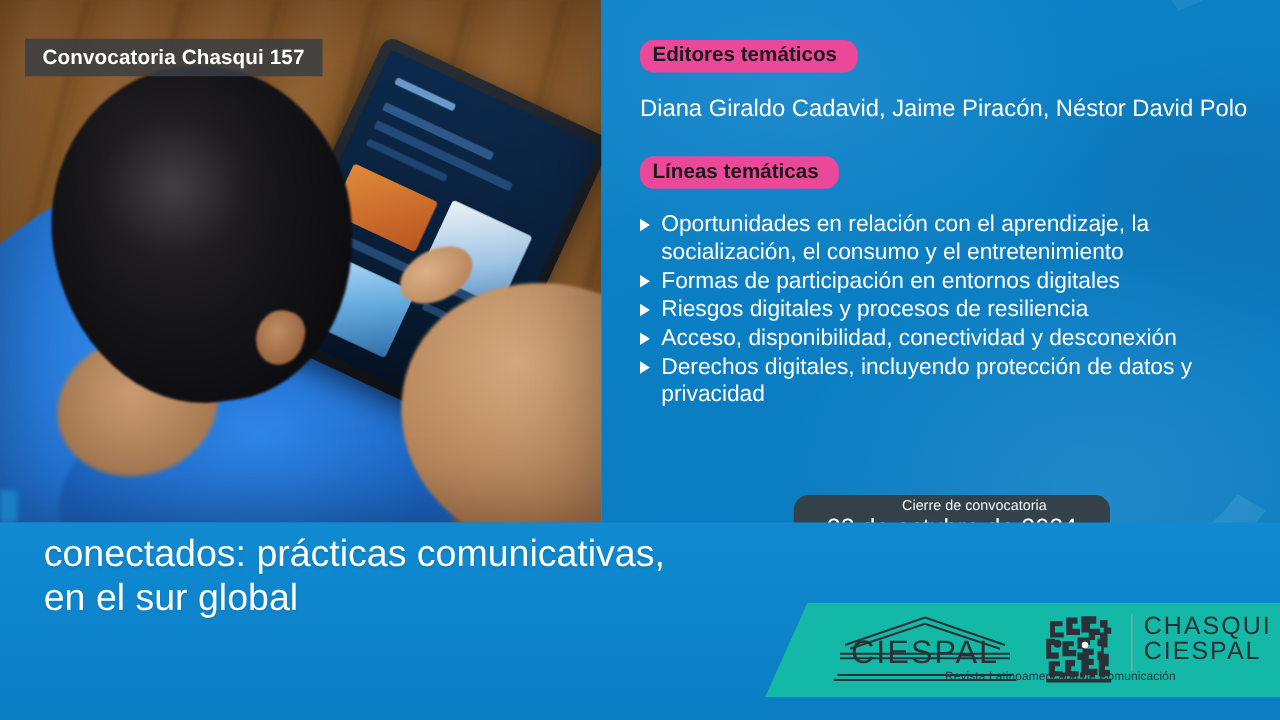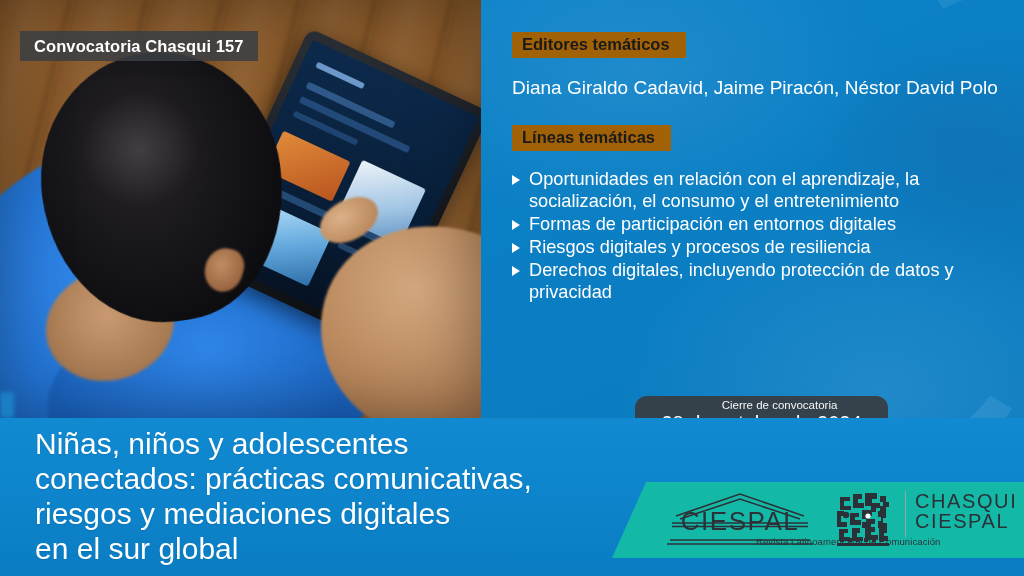--- a/index.html
+++ b/index.html
@@ -131,22 +131,22 @@
     background:rgba(58,62,66,0.86);
     display:flex; align-items:center; padding:0 14px;
     color:#ffffff; font-weight:bold; font-size:16.5px; letter-spacing:0.1px;
     white-space:nowrap;
   }
 
   
   #right { position:absolute; left:481px; top:0; width:543px; height:576px; }
 
   .white-tag {
-    display:inline-block; background:#a16207; color:#1a1a1a;
-    font-size:16.5px; font-weight:bold; padding:3px 16px 4px 10px; line-height:1.15;
+    display:inline-block; background:#ec4899; color:#1a1a1a;
+    font-size:16.5px; font-weight:bold; padding:3px 16px 4px 10px; line-height:1.15;border-radius:11px;
   }
   #editors-tag { position:absolute; left:31px; top:32px; }
   #editors-names {
     position:absolute; left:31px; top:76px; width:510px;
     color:#ffffff; font-size:19px; line-height:1.3; white-space:nowrap;
   }
   #lines-tag { position:absolute; left:31px; top:125px; }
 
   #lines-list { position:absolute; left:31px; top:168px; width:500px; }
   .line-item {
@@ -274,35 +274,37 @@
       <div class="line-item">
         <span class="tri"></span>
         <span class="line-text">Formas de participación en entornos digitales</span>
       </div>
       <div class="line-item">
         <span class="tri"></span>
         <span class="line-text">Riesgos digitales y procesos de resiliencia</span>
       </div>
       <div class="line-item">
         <span class="tri"></span>
+        <span class="line-text">Acceso, disponibilidad, conectividad y desconexión</span>
+      </div>
+      <div class="line-item">
+        <span class="tri"></span>
         <span class="line-text">Derechos digitales, incluyendo protección de datos y privacidad</span>
       </div>
     </div>
   </div>
 
   <div id="deadline">
     <div id="deadline-label">Cierre de convocatoria</div>
     <div id="deadline-date">28 de octubre de 2024</div>
   </div>
 
   <div id="title-band"></div>
   <h1 id="poster-title">
-    <span>Niñas, niños y adolescentes</span>
     <span>conectados: prácticas comunicativas,</span>
-    <span>riesgos y mediaciones digitales</span>
     <span>en el sur global</span>
   </h1>
 
   <div id="logo-band">
     <div class="logos">
 
       <div id="ciespal-logo">
         <svg width="152" height="60" viewBox="0 0 152 60">
           <g fill="none" stroke="#2b3136" stroke-width="1.6">
             <path d="M12 26 L76 4 L140 26"></path>

